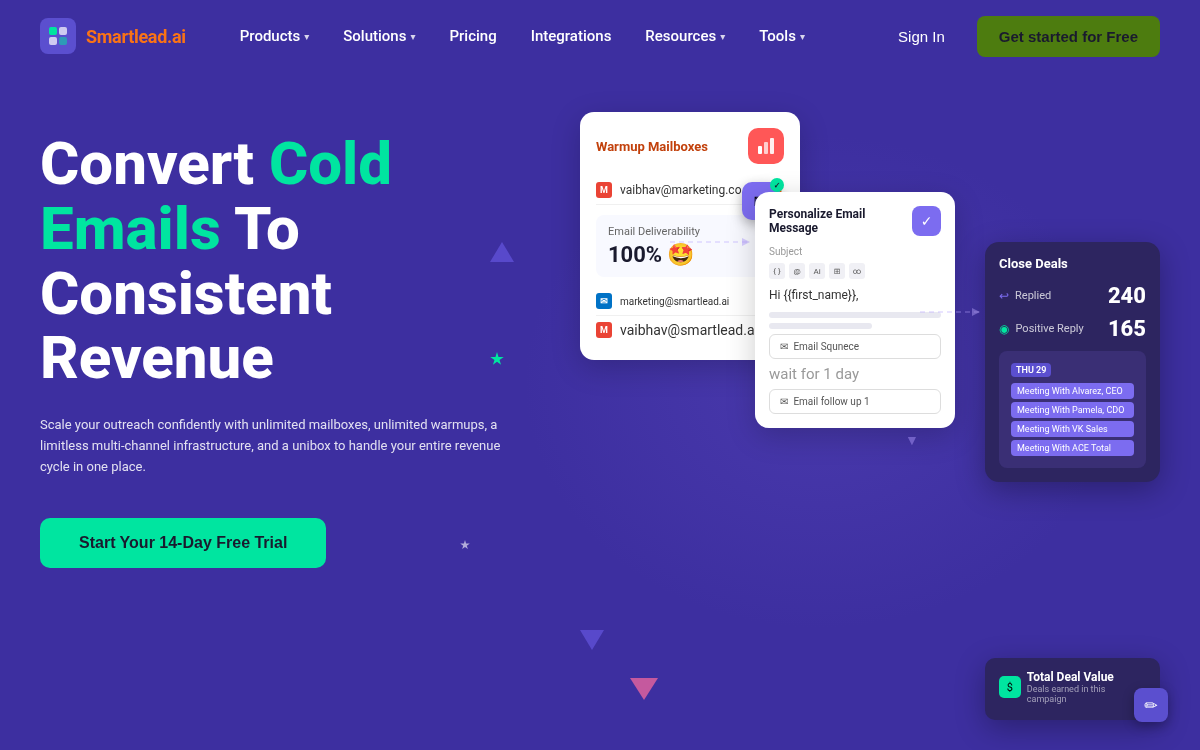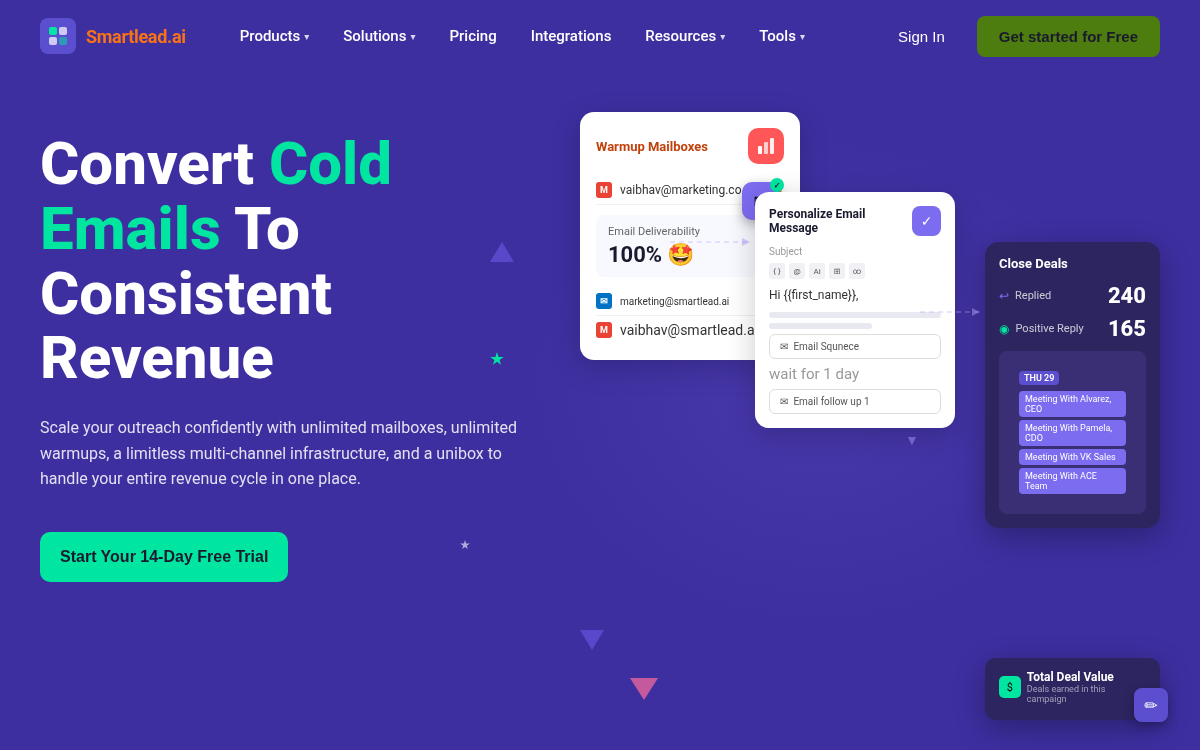--- a/index.html
+++ b/index.html
@@ -123,32 +123,32 @@
       font-size: 60px;
       font-weight: 800;
       line-height: 1.08;
       color: white;
       margin-bottom: 24px;
     }
     .hero-title .highlight {
       color: #00e5a0;
     }
     .hero-subtitle {
-      font-size: 16px;
+      font-size: 13px;
       color: rgba(255,255,255,0.85);
       line-height: 1.6;
       max-width: 480px;
       margin-bottom: 40px;
     }
     .trial-btn {
       background: #00e5a0;
       color: #1a1a2e;
       font-size: 16px;
       font-weight: 700;
-      padding: 16px 20px;
+      padding: 16px 39px;
       border-radius: 10px;
       cursor: pointer;
       border: none;
       display: inline-block;
     }
 
     
     .star-dot {
       position: absolute;
       width: 12px;
@@ -359,21 +359,21 @@
       font-weight: 800;
       color: white;
     }
     .stat-icon-reply { color: #7c6cf0; font-size: 12px; }
     .stat-icon-positive { color: #00e5a0; font-size: 12px; }
 
     
     .calendar-mini {
       background: #3a2f75;
       border-radius: 8px;
-      padding: 20px;
+      padding: 12px;
       margin-top: 10px;
     }
     .cal-header {
       display: flex;
       align-items: center;
       gap: 6px;
       margin-bottom: 6px;
     }
     .cal-date-badge {
       background: #5b4fcf;
@@ -660,21 +660,21 @@
         <span class="deals-stat-value">165</span>
       </div>
 
       <div class="calendar-mini">
         <div class="cal-header">
           <div class="cal-date-badge">THU 29</div>
         </div>
         <div class="cal-event">Meeting With Alvarez, CEO</div>
         <div class="cal-event">Meeting With Pamela, CDO</div>
         <div class="cal-event">Meeting With VK Sales</div>
-        <div class="cal-event">Meeting With ACE Team</div>
+        <div class="cal-event">Meeting With ACE Total</div>
       </div>
     </div>
 
     <div class="card-total-deal">
       <div class="total-deal-header">
         <div class="total-deal-icon">$</div>
         <div>
           <div class="total-deal-title">Total Deal Value</div>
           <div class="total-deal-sub">Deals earned in this campaign</div>
         </div>

